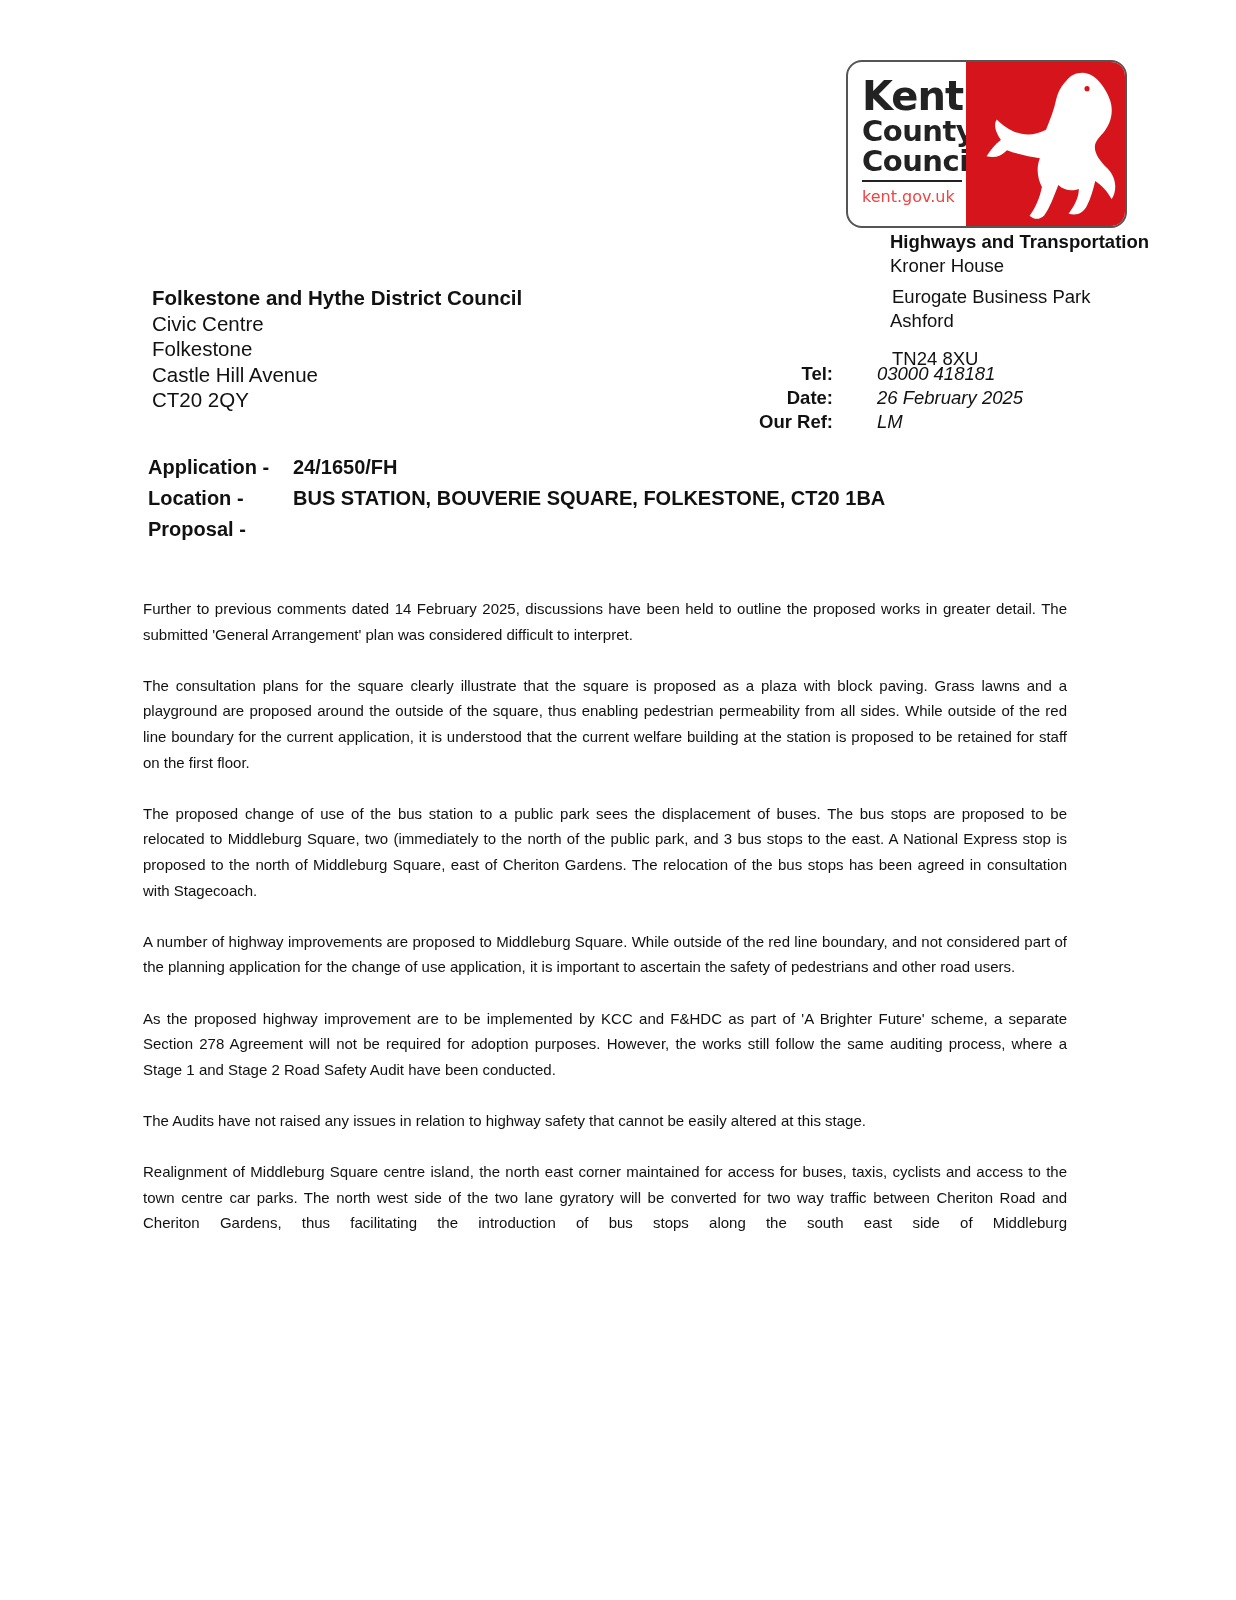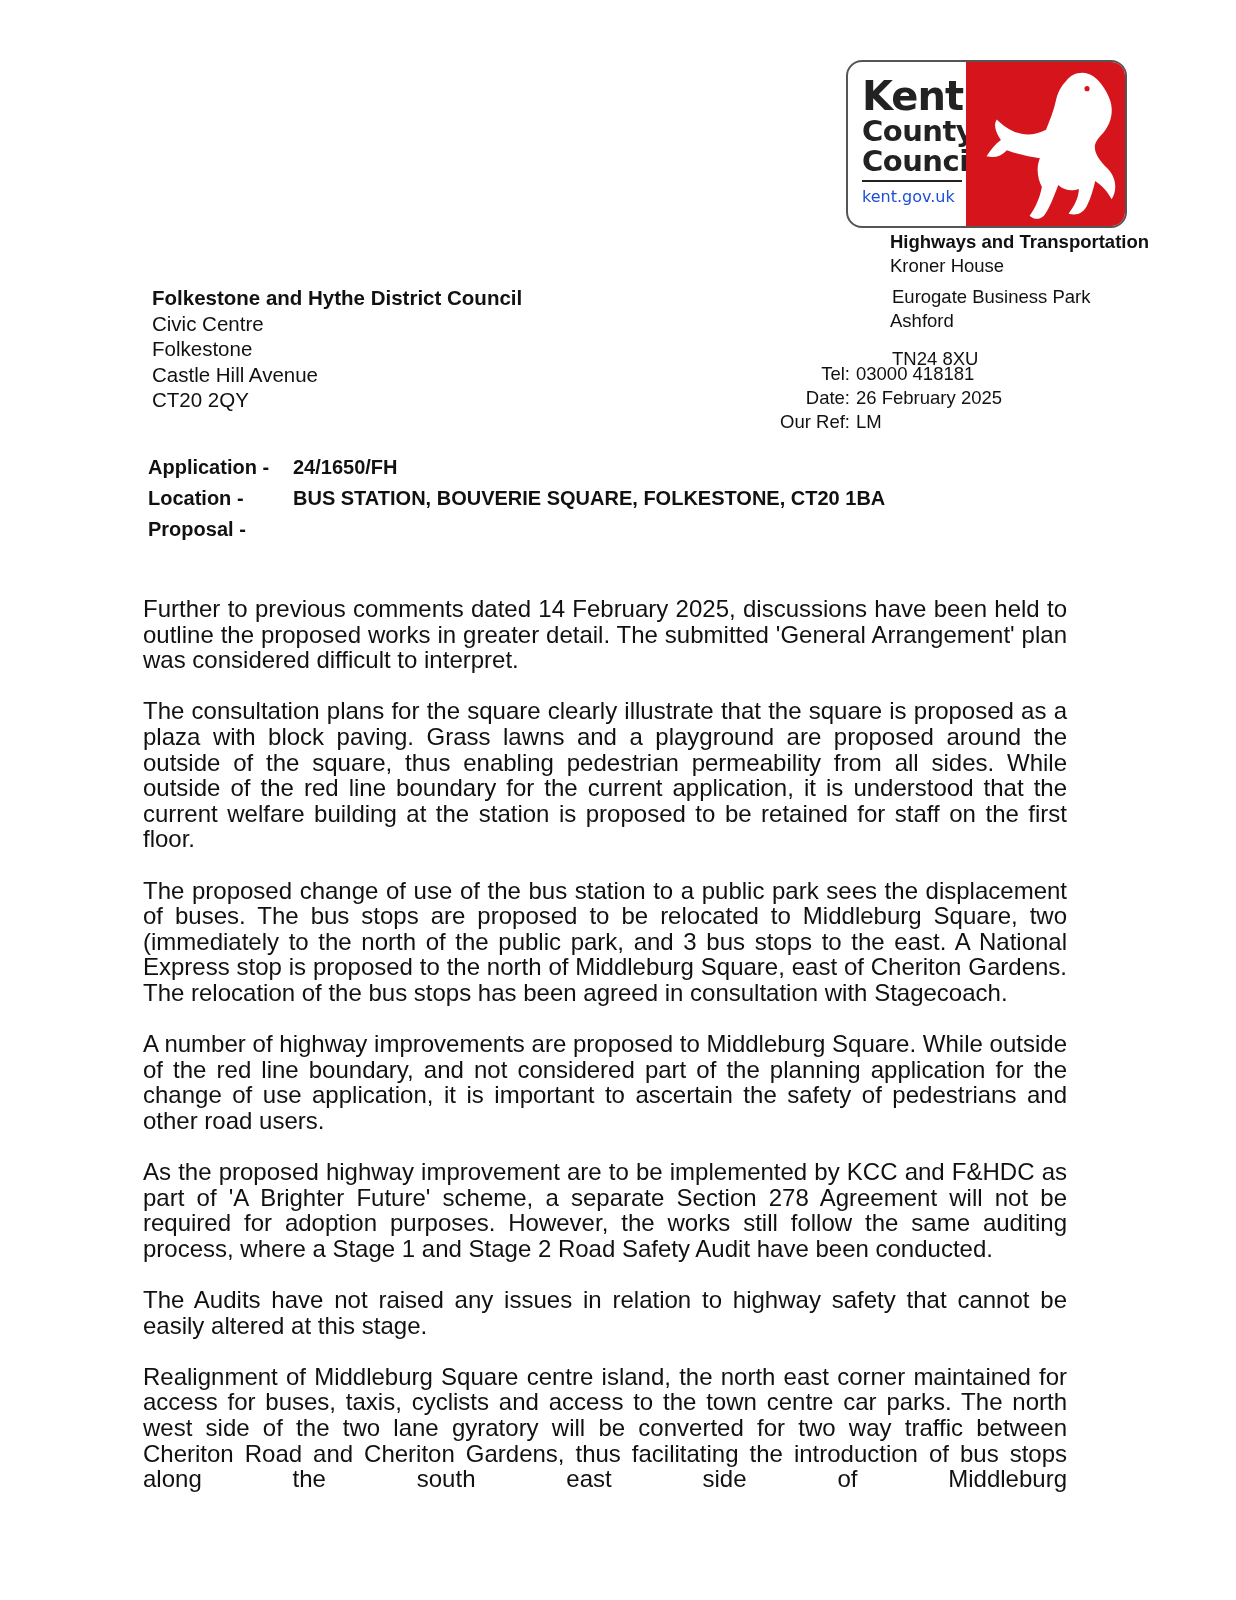--- a/index.html
+++ b/index.html
@@ -8,44 +8,44 @@
     .abs { position: absolute; }
 
     
     .logo { left: 846px; top: 60px; width: 277px; height: 164px; border: 2px solid #555;
             border-radius: 16px; overflow: hidden; display: flex; background: #fff; }
     .logo-left { width: 118px; padding: 14px 0 0 14px; box-sizing: border-box; }
     .logo-word { font-family: "DejaVu Sans", sans-serif; font-weight: bold; color: #222; line-height: 1; }
     .logo-kent { font-size: 40px; letter-spacing: -1px; }
     .logo-county, .logo-council { font-size: 29px; letter-spacing: -0.5px; margin-top: 1px; }
     .logo-rule { width: 100px; height: 2px; background: #222; margin: 4px 0 5px 0; }
-    .logo-url { font-size: 16px; font-family: "DejaVu Sans", sans-serif; color: #1d4ed8; }
+    .logo-url { font-size: 16px; font-family: "DejaVu Sans", sans-serif; color: #ef4444; }
     .logo-right { flex: 1; background: #d6141b; position: relative; }
     .logo-right svg { position: absolute; left: 0; top: 0; width: 100%; height: 100%; }
 
     
     .recipient { left: 152px; top: 249px; font-size: 20.5px; line-height: 25.5px; }
     .recipient .bold { font-weight: bold; margin-top: 36px; }
 
     .sender { left: 890px; top: 230px; font-size: 18.5px; line-height: 24px; }
     .sender .bold { font-weight: bold; }
     .sender div { white-space: nowrap; }
 
     .meta-row { position: absolute; font-size: 18.5px; line-height: 24px; white-space: nowrap; }
-    .meta-label { position: absolute; right: 386px; font-weight: normal; text-align: left; }
-    .meta-value { position: absolute; left: 856px; }
+    .meta-label { position: absolute; right: 403px; font-weight: bold; text-align: left; }
+    .meta-value { position: absolute; left: 877px; font-style: italic; }
 
     
     .app-block { left: 148px; top: 455px; font-size: 20px; font-weight: bold; }
     .app-row { display: flex; line-height: 25px; margin-bottom: 6px; align-items: center; }
     .app-label { width: 145px; flex: none; }
     .app-value { width: 800px; }
 
     
-    .body-text { left: 143px; top: 596px; width: 924px; font-size: 24px; line-height: 25.6px;
+    .body-text { left: 143px; top: 596px; width: 924px; font-size: 15px; line-height: 25.6px;
                  text-align: justify; }
     .body-text p { margin: 0 0 25.6px 0; }
   </style>
 </head>
 <body>
 
 <div class="abs logo">
   <div class="logo-left">
     <div class="logo-word logo-kent">Kent</div>
     <div class="logo-word logo-county">County</div>

